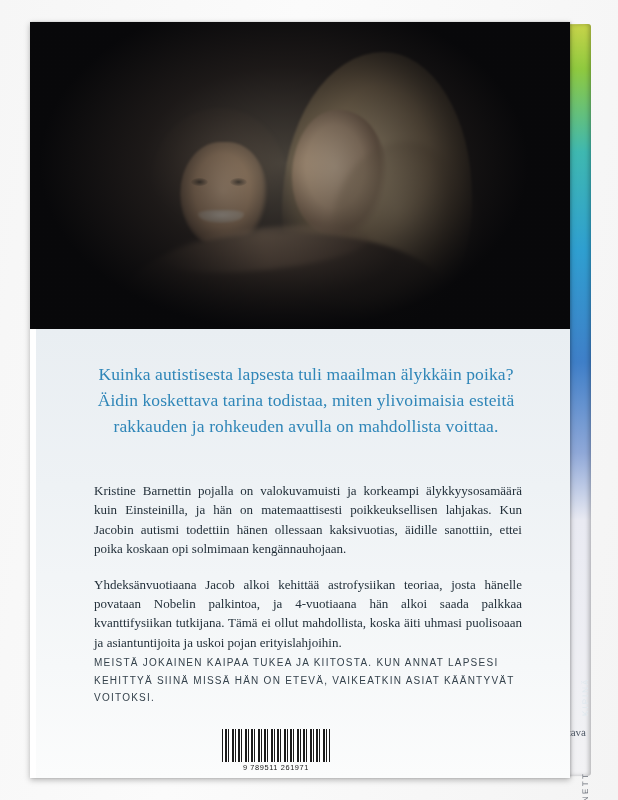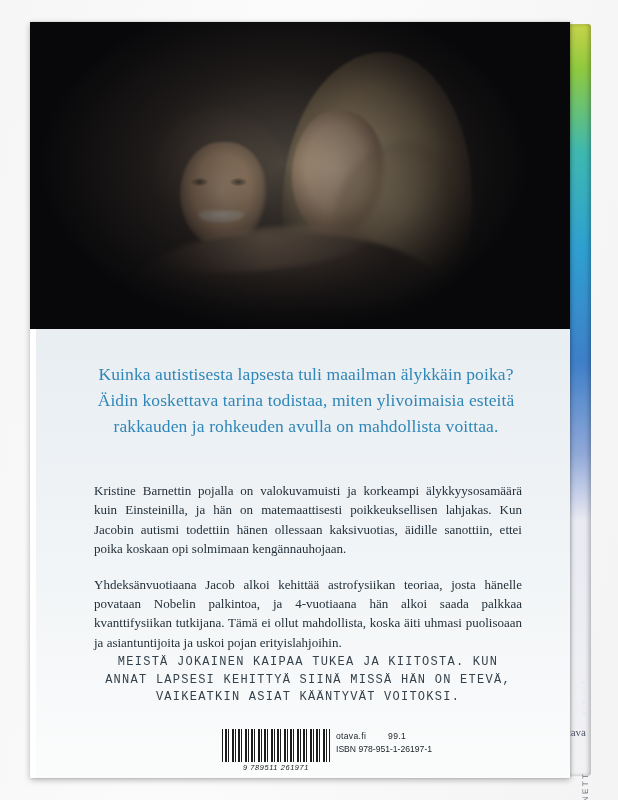--- a/index.html
+++ b/index.html
@@ -256,36 +256,34 @@
     line-height: 19.4px;
     text-align: justify;
   }
   .body-copy p { margin: 0 0 16px 0; }
 
   .pull-quote {
     position: absolute;
     left: 58px;
     top: 325px;
     width: 428px;
-    text-align: center;
     color: #35424c;
-    font-family: Liberation Mono, monospace;
-    font-size: 12px;
+    font-family: Liberation Sans, sans-serif;
+    font-size: 10px;
     letter-spacing: 1.25px;
     line-height: 17.5px;
   }
 
   
   .barcode-wrap {
     position: absolute;
     left: 186px;
     top: 400px;
     width: 108px;
     height: 44px;
-    font-style: italic;
   }
   .barcode {
     width: 108px;
     height: 33px;
     background:
       repeating-linear-gradient(to right,
         #1b1b1b 0px, #1b1b1b 1px, #ffffff 1px, #ffffff 3px,
         #1b1b1b 3px, #1b1b1b 5px, #ffffff 5px, #ffffff 6px,
         #1b1b1b 6px, #1b1b1b 7px, #ffffff 7px, #ffffff 10px,
         #1b1b1b 10px, #1b1b1b 12px, #ffffff 12px, #ffffff 13px);
@@ -351,23 +349,17 @@
           <p>Yhdeksänvuotiaana Jacob alkoi kehittää astrofysiikan teoriaa, josta hänelle povataan Nobelin palkintoa, ja 4-vuotiaana hän alkoi saada palkkaa kvanttifysiikan tutkijana. Tämä ei ollut mahdollista, koska äiti uhmasi puolisoaan ja asiantuntijoita ja uskoi pojan erityislahjoihin.</p>
         </div>
 
         <div class="pull-quote">MEISTÄ JOKAINEN KAIPAA TUKEA JA KIITOSTA. KUN ANNAT LAPSESI KEHITTYÄ SIINÄ MISSÄ HÄN ON ETEVÄ, VAIKEATKIN ASIAT KÄÄNTYVÄT VOITOKSI.</div>
 
         <div class="barcode-wrap">
           <div class="barcode"></div>
           <div class="barcode-num">9 789511 261971</div>
         </div>
 
-        <div class="imprint">
-          <div class="row1">
-            <span>otava.fi</span><span class="price">99.1</span>
-          </div>
-          <div>ISBN 978-951-1-26197-1</div>
-        </div>
 
       </div>
     </div>
   </div>
 </div>
 
 </body></html>

